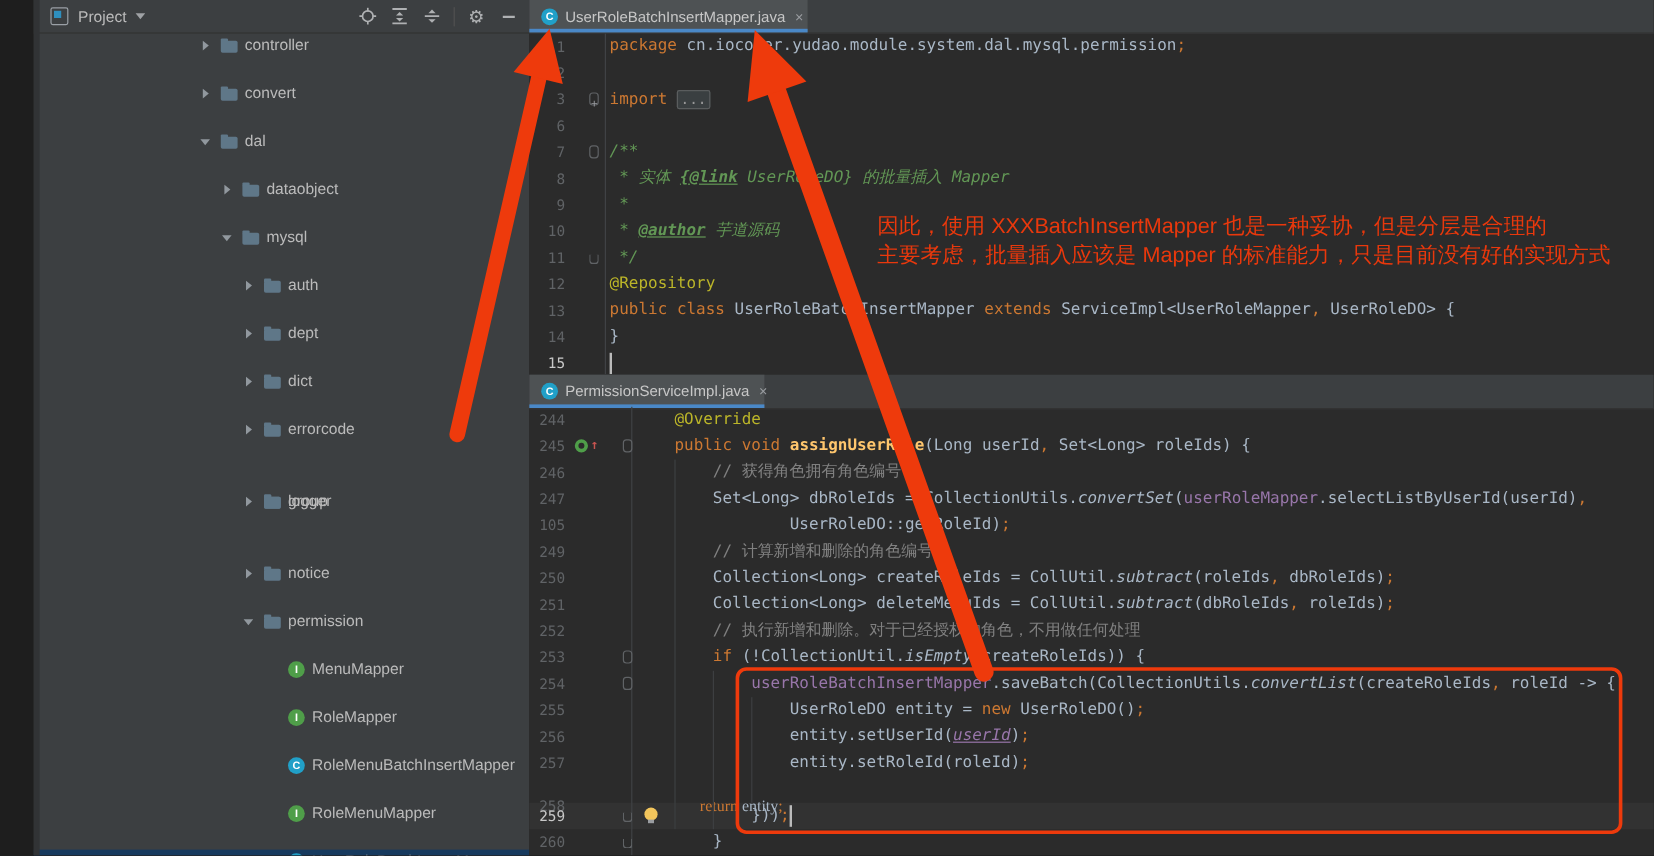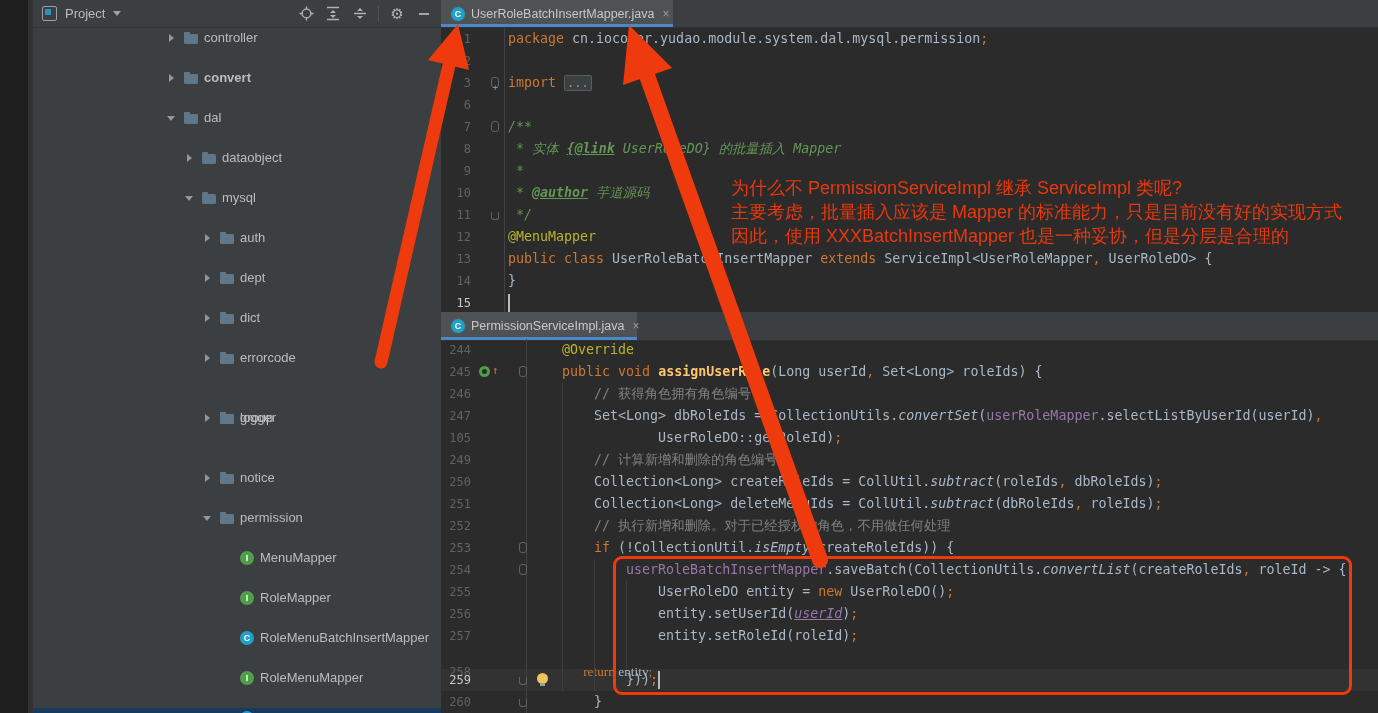--- a/index.html
+++ b/index.html
@@ -132,21 +132,21 @@
           <span class="ticon" style="left: 156px;">
             <span class="folder"></span>
           </span>
           <span class="tlabel" style="left: 176px;">controller</span>
         </div>
         <div class="trow" style="top: 20px;">
           <span class="chev closed" style="left: 138px;"></span>
           <span class="ticon" style="left: 156px;">
             <span class="folder"></span>
           </span>
-          <span class="tlabel" style="left: 176px; font-weight: bold;">convert</span>
+          <span class="tlabel" style="left: 176px;">convert</span>
         </div>
         <div class="trow" style="top: 40px;">
           <span class="chev open" style="left: 138px;"></span>
           <span class="ticon" style="left: 156px;">
             <span class="folder"></span>
           </span>
           <span class="tlabel" style="left: 176px;">dal</span>
         </div>
         <div class="trow" style="top: 60px;">
           <span class="chev closed" style="left: 156px;"></span>
@@ -264,21 +264,21 @@
         <div class="seam" style="left: 63px; height: 284px;"></div>
         <div class="cl" style="top: 0px;"><span class="ln">1</span><span class="code" style="left: 67px;"><span class="s-kw">package</span><span class="s-def"> cn.iocoder.yudao.module.system.dal.mysql.permission</span><span class="s-pun">;</span></span></div>
         <div class="cl" style="top: 22px;"><span class="ln">2</span><span class="code" style="left: 67px;"></span></div>
         <div class="cl" style="top: 44px;"><span class="ln">3</span><span class="gmark plus" style="left: 50px;"></span><span class="code" style="left: 67px;"><span class="s-kw">import</span><span class="s-def"> </span><span class="s-fold">...</span></span></div>
         <div class="cl" style="top: 66px;"><span class="ln">6</span><span class="code" style="left: 67px;"></span></div>
         <div class="cl" style="top: 88px;"><span class="ln">7</span><span class="gmark" style="left: 50px;"></span><span class="code" style="left: 67px;"><span class="s-doc">/**</span></span></div>
         <div class="cl" style="top: 110px;"><span class="ln">8</span><span class="code" style="left: 67px;"><span class="s-doc"> * 实体 </span><span class="s-tag">{@link</span><span class="s-doc"> UserRoleDO} 的批量插入 Mapper</span></span></div>
         <div class="cl" style="top: 132px;"><span class="ln">9</span><span class="code" style="left: 67px;"><span class="s-doc"> *</span></span></div>
         <div class="cl" style="top: 154px;"><span class="ln">10</span><span class="code" style="left: 67px;"><span class="s-doc"> * </span><span class="s-tag">@author</span><span class="s-doc"> 芋道源码</span></span></div>
         <div class="cl" style="top: 176px;"><span class="ln">11</span><span class="gmark end" style="left: 50px;"></span><span class="code" style="left: 67px;"><span class="s-doc"> */</span></span></div>
-        <div class="cl" style="top: 198px;"><span class="ln">12</span><span class="code" style="left: 67px;"><span class="s-ann">@MenuMapper</span></span></div>
+        <div class="cl" style="top: 198px;"><span class="ln">12</span><span class="code" style="left: 67px;"><span class="s-ann">@Repository</span></span></div>
         <div class="cl" style="top: 220px;"><span class="ln">13</span><span class="code" style="left: 67px;"><span class="s-kw">public</span><span class="s-def"> </span><span class="s-kw">class</span><span class="s-def"> UserRoleBatchInsertMapper </span><span class="s-kw">extends</span><span class="s-def"> ServiceImpl&lt;UserRoleMapper</span><span class="s-pun">,</span><span class="s-def"> UserRoleDO&gt; {</span></span></div>
         <div class="cl" style="top: 242px;"><span class="ln">14</span><span class="code" style="left: 67px;"><span class="s-def">}</span></span></div>
         <div class="cl" style="top: 264px;"><span class="ln active">15</span><span class="code" style="left: 67px;"></span><span class="caret" style="left: 67px;"></span></div>
       </div>
   </div>
 
   <div class="editor" id="ed-bottom" style="top: 312px; height: 401px;">
     <div class="tabbar" style="height: 29px;">
       <div class="tab" style="width: 196px;">
         <span class="ticn">C</span>
@@ -309,23 +309,22 @@
         <div class="cl" style="top: 352px;"><span class="ln">260</span><span class="gmark end" style="left: 78px;"></span><span class="code" style="left: 89px;"><span class="s-def">        }</span></span></div>
         <div class="guide" style="left: 121px; top: 44px; height: 308px;"></div>
         <div class="guide" style="left: 153px; top: 220px; height: 132px;"></div>
         <div class="guide" style="left: 185px; top: 242px; height: 88px;"></div>
       </div>
   </div>
 
   <div class="overlay">
     <div class="hbox" id="hbox" style="left: 585px; top: 556px; width: 739px; height: 139px;"></div>
     <div class="note" id="note" style="left: 703px; top: 176px;">
-        <div>为什么不 PermissionServiceImpl 继承 ServiceImpl 类呢?</div>
+        <div>因此，使用 XXXBatchInsertMapper 也是一种妥协，但是分层是合理的</div>
         <div>主要考虑，批量插入应该是 Mapper 的标准能力，只是目前没有好的实现方式</div>
-        <div>因此，使用 XXXBatchInsertMapper 也是一种妥协，但是分层是合理的</div>
       </div>
     <svg id="arrow-svg" width="1378" height="713" style="position:absolute;left:0;top:0;">
         <line x1="353" y1="362" x2="421" y2="65" stroke="#ee3a0c" stroke-width="13" stroke-linecap="round"></line>
         <polygon points="430,24 441,70 400,60" fill="#ee3a0c"></polygon>
         <line x1="792" y1="560" x2="617" y2="70" stroke="#ee3a0c" stroke-width="16" stroke-linecap="round"></line>
         <polygon points="601,25 644,68 595,85" fill="#ee3a0c"></polygon>
       </svg>
   </div>
 
 </div>

